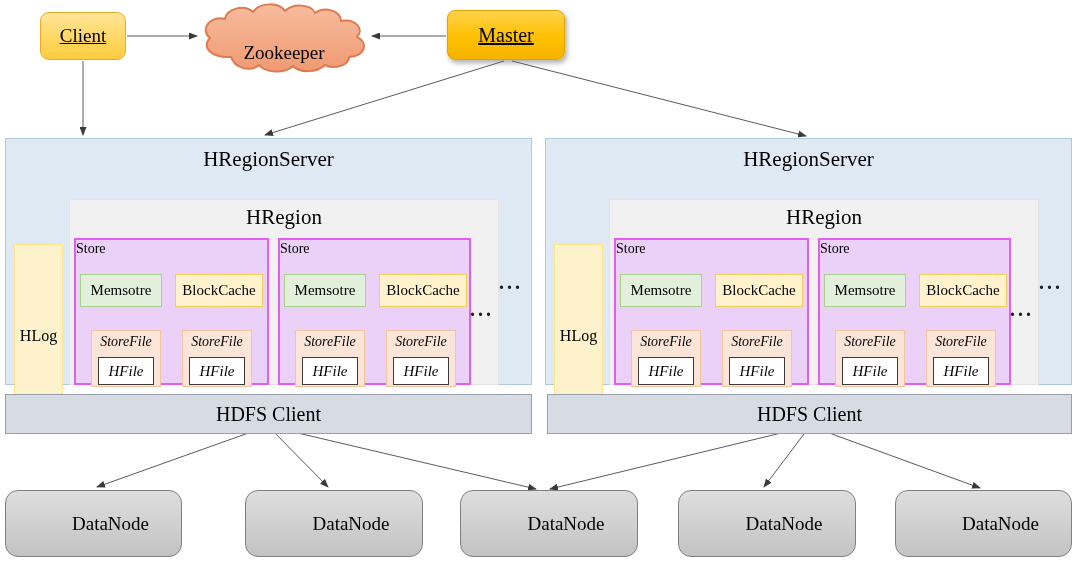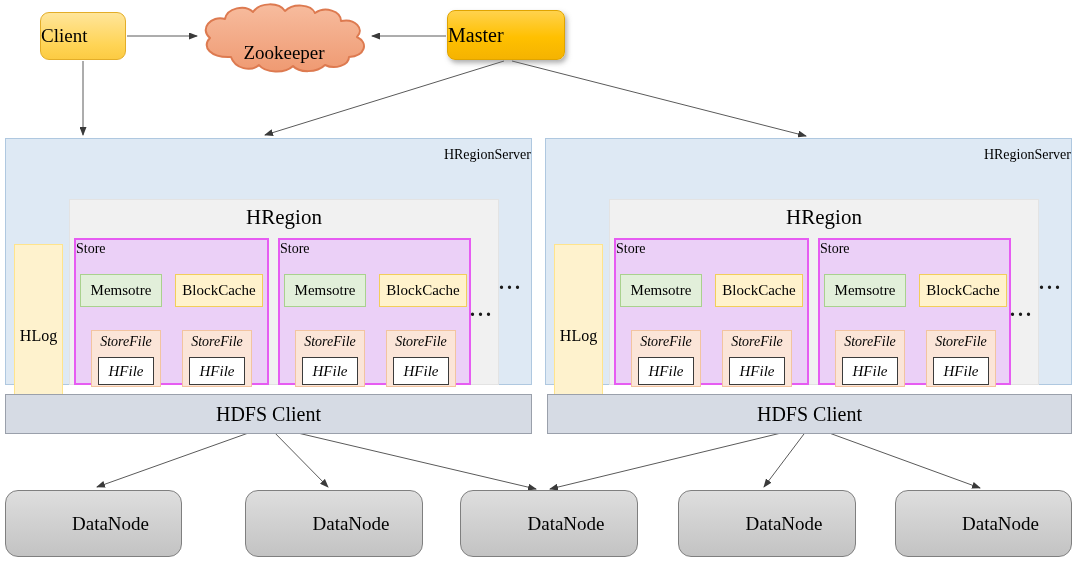--- a/index.html
+++ b/index.html
@@ -2,21 +2,21 @@
 <html><head>
 <meta charset="utf-8">
 <style>
   html,body{margin:0;padding:0;background:#ffffff;}
   .stage{
     position:relative;width:1080px;height:564px;background:#ffffff;
     font-family:"Liberation Serif","DejaVu Serif",serif;color:#000;overflow:hidden;
   }
   .stage *{box-sizing:border-box;}
   svg.overlay{position:absolute;left:0;top:0;width:1080px;height:564px;z-index:1;pointer-events:none;}
-  .node-label{display:block;width:100%;text-align:left;}
+  .node-label{display:block;width:100%;text-align:center;text-decoration:underline;}
 
   
   .client-box{
     position:absolute;left:40px;top:12px;width:86px;height:48px;z-index:2;
     background:linear-gradient(180deg,#ffe59a 0%,#ffd455 70%,#fccb43 100%);
     border:1px solid #e3ad28;border-radius:9px;
     display:flex;align-items:center;justify-content:center;font-size:19px;
   }
   .master-box{
     position:absolute;left:447px;top:10px;width:118px;height:50px;z-index:2;
@@ -29,21 +29,21 @@
   .cloud svg{position:absolute;inset:0;width:100%;height:100%;}
   .cloud-label{position:absolute;left:0;top:24px;width:100%;text-align:center;font-size:19px;z-index:3;margin-top:16px;}
 
   
   .hrs{
     position:absolute;top:138px;width:527px;height:247px;z-index:2;
     background:#dee9f4;border:1px solid #afc8e0;
   }
   .hrs-left{left:5px;}
   .hrs-right{left:545px;}
-  .hrs-title{position:absolute;top:8px;left:0;width:100%;text-align:right;font-size:14px;}
+  .hrs-title{position:absolute;top:8px;left:0;width:100%;text-align:center;font-size:21px;}
   .hlog{
     position:absolute;left:8px;top:60px;width:49px;height:184px;
     background:#fef2cd;border:1px solid #ffe48c;
     display:flex;align-items:center;justify-content:center;font-size:16px;margin-top:45px;
   }
   .hregion{
     position:absolute;left:63px;top:60px;width:430px;height:186px;
     background:#f1f1f1;border:1px solid #e3e3e3;
   }
   .hregion-title{position:absolute;top:5px;left:0;width:100%;text-align:center;font-size:21px;}

